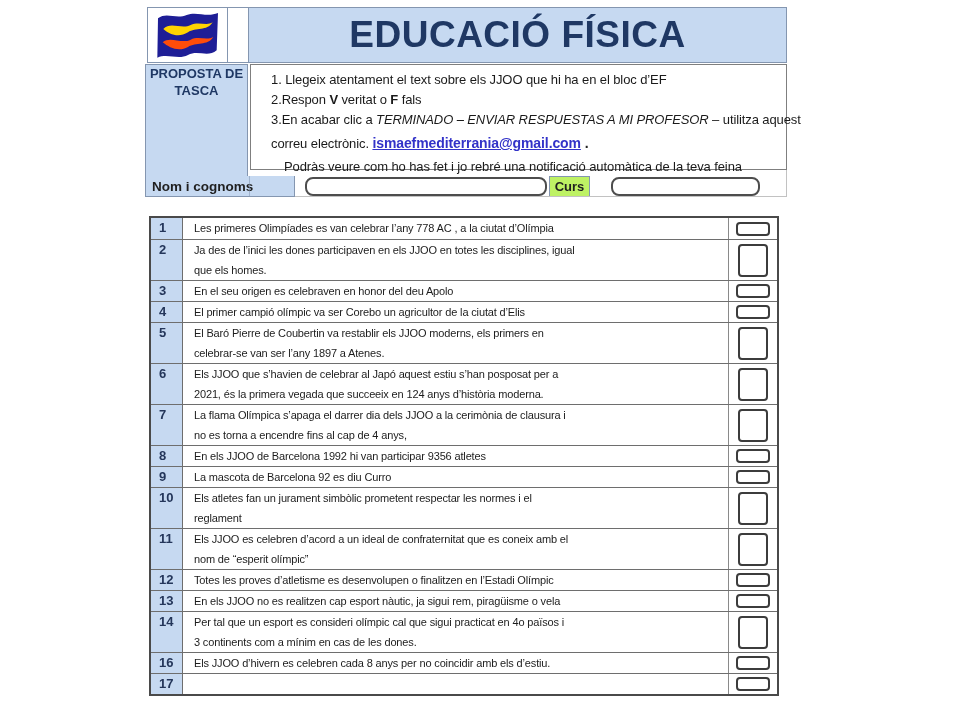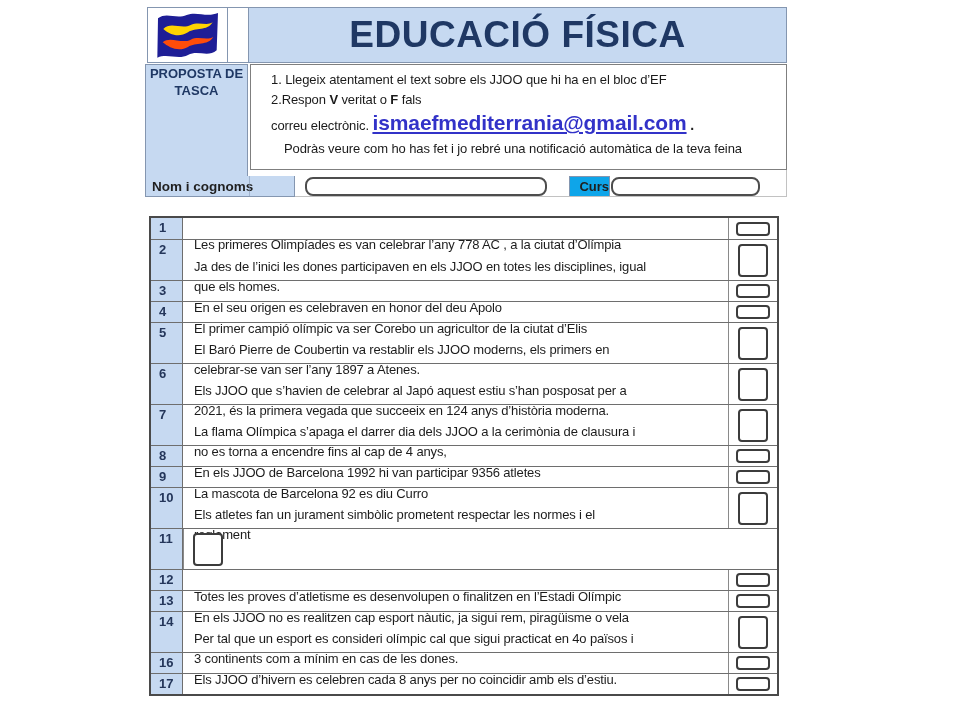--- a/index.html
+++ b/index.html
@@ -23,49 +23,49 @@
     background:#c6d9f1; border:1px solid #8496b0; border-bottom:none;
     display:flex; flex-direction:column; align-items:center; justify-content:flex-start; }
   .proposta-cell .pl{ font-size:13px; font-weight:700; color:#1f3864; line-height:17px; text-align:center; }
 
   .instr-box{ position:absolute; left:250px; top:64px; width:537px; height:106px;
     background:#fff; border:1px solid #7f7f7f; padding:5px 4px 0 20px; }
   .instr-line{ font-size:13px; line-height:20px; letter-spacing:-.1px; white-space:nowrap; color:#1a1a1a; }
   .instr-line.email-line{ line-height:26px; }
   .instr-line .b{ font-weight:700; }
   .instr-line .it{ font-style:italic; }
-  .email{ font-size:21px; font-weight:700; color:#3232c8; text-decoration:underline; cursor:pointer; }
+  .email{ font-size:14px; font-weight:700; color:#3232c8; text-decoration:underline; cursor:pointer; }
   .dot{ font-weight:700; font-size:14px; color:#222; }
   .instr-line.last{ padding-left:4px;margin-left:9px; }
 
   
   .nom-cell{ position:absolute; left:145px; top:176px; width:150px; height:21px;
     background:#c6d9f1; border:1px solid #8496b0; border-top:none; display:flex; align-items:center; }
   .nom-cell .lbl{ font-size:13.5px; font-weight:700; color:#1f1f1f; padding-left:6px; }
   .nom-divider{ position:absolute; left:103px; top:0; width:1px; height:100%; background:rgba(132,150,176,.55); }
-  .curs-cell{ position:absolute; left:569px; top:176px; width:41px; height:21px;
-    background:#0ea5e9; border:1px solid #8496b0; display:flex; align-items:center; justify-content:flex-end; }
+  .curs-cell{ position:absolute; left:549px; top:176px; width:41px; height:21px;
+    background:#bef264; border:1px solid #8496b0; display:flex; align-items:center; justify-content:center; }
   .curs-cell .lbl{ font-size:13px; font-weight:700; color:#1f1f1f; }
   .fill-input{ position:absolute; top:177px; height:19px; background:#fff;
     border:2px solid #4d4d4d; border-radius:8px; font:13px "Liberation Sans",sans-serif; padding:0 6px; outline:none; }
   #name-input{ left:305px; width:242px; }
   #curs-input{ left:611px; width:149px; }
   .row-underline{ position:absolute; left:295px; top:196px; width:492px; height:1px; background:#c2c2c2; }
   .row-rightline{ position:absolute; left:786px; top:170px; width:1px; height:27px; background:#c2c2c2; }
 
   
   .qtable{ position:absolute; left:149px; top:216px; width:630px; border:2px solid #4a4a4a; background:#fff; }
   .qrow{ display:flex; width:100%; }
   .qrow + .qrow{ border-top:1.5px solid #6e6e6e; }
   .qrow.h1{ height:21px; }
   .qrow.h2{ height:41px; }
   .qnum{ width:32px; flex:0 0 32px; background:#c6d9f1; border-right:1.5px solid #6e6e6e;
     font-size:13px; font-weight:600; color:#24365a; padding-left:8px; line-height:20px; }
-  .qtext{ flex:1 1 auto; font-size:13px; line-height:19.5px; letter-spacing:-.15px;
-    padding:17px 6px 0 11px; white-space:pre-line; color:#1c1c1c; }
+  .qtext{ flex:1 1 auto; font-size:11px; line-height:19.5px; letter-spacing:-.15px;
+    padding:1px 6px 0 11px; white-space:pre-line; color:#1c1c1c; }
   .qcheck{ width:49px; flex:0 0 49px; border-left:1.5px solid #8a8a8a;
     display:flex; align-items:center; justify-content:center; }
   .checkbox{ background:#fff; border:2px solid #3c3c3c; border-radius:4px; cursor:pointer; }
   .h1 .checkbox{ width:34px; height:14px; }
   .h2 .checkbox{ width:30px; height:33px; }
 </style>
 </head>
 <body>
 
 <div id="page">
@@ -87,20 +87,23 @@
     <span class="pl">TASCA</span>
   </div>
 
   <div class="instr-box">
     <div class="instr-line">
       <span>1. Llegeix atentament el text sobre els JJOO que hi ha en el bloc d’EF</span>
     </div>
     <div class="instr-line">
       <span>2.Respon </span><span class="b">V</span><span> veritat o </span><span class="b">F</span><span> fals</span>
     </div>
+    <div class="instr-line">
+      <span>3.En acabar clic a </span><span class="it">TERMINADO – ENVIAR RESPUESTAS A MI PROFESOR</span><span> – utilitza aquest</span>
+    </div>
     <div class="instr-line email-line">
       <span>correu electrònic. </span><span class="email">ismaefmediterrania@gmail.com</span><span class="dot"> .</span>
     </div>
     <div class="instr-line last">
       <span>Podràs veure com ho has fet i jo rebré una notificació automàtica de la teva feina</span>
     </div>
   </div>
 
   <div class="nom-cell">
     <span class="lbl">Nom i cognoms</span>
@@ -185,20 +188,22 @@
       <div class="qrow h2">
     <div class="qnum">10</div>
     <div class="qtext">Els atletes fan un jurament simbòlic prometent respectar les normes i el
 reglament</div>
     <div class="qcheck">
       <div class="checkbox"></div>
     </div>
   </div>
       <div class="qrow h2">
     <div class="qnum">11</div>
+    <div class="qtext">Els JJOO es celebren d’acord a un ideal de confraternitat que es coneix amb el
+nom de “esperit olímpic”</div>
     <div class="qcheck">
       <div class="checkbox"></div>
     </div>
   </div>
       <div class="qrow h1">
     <div class="qnum">12</div>
     <div class="qtext">Totes les proves d’atletisme es desenvolupen o finalitzen en l’Estadi Olímpic</div>
     <div class="qcheck">
       <div class="checkbox"></div>
     </div>

